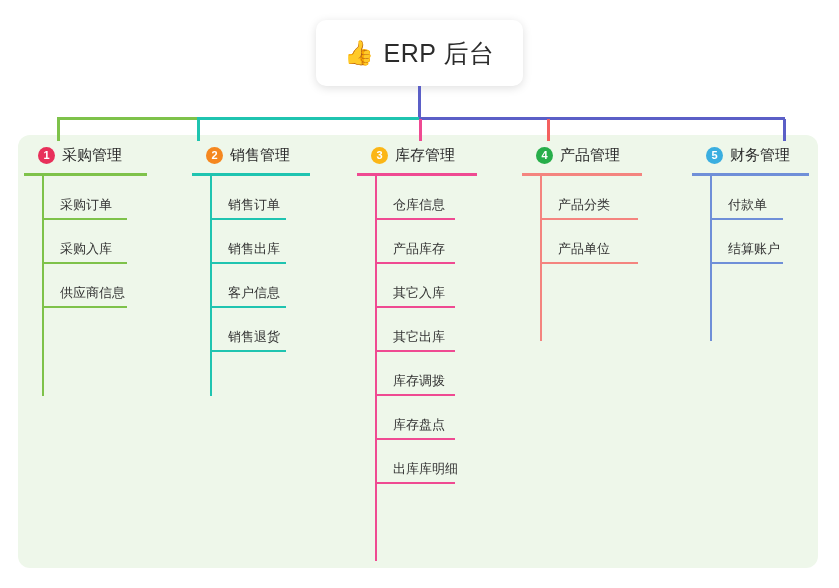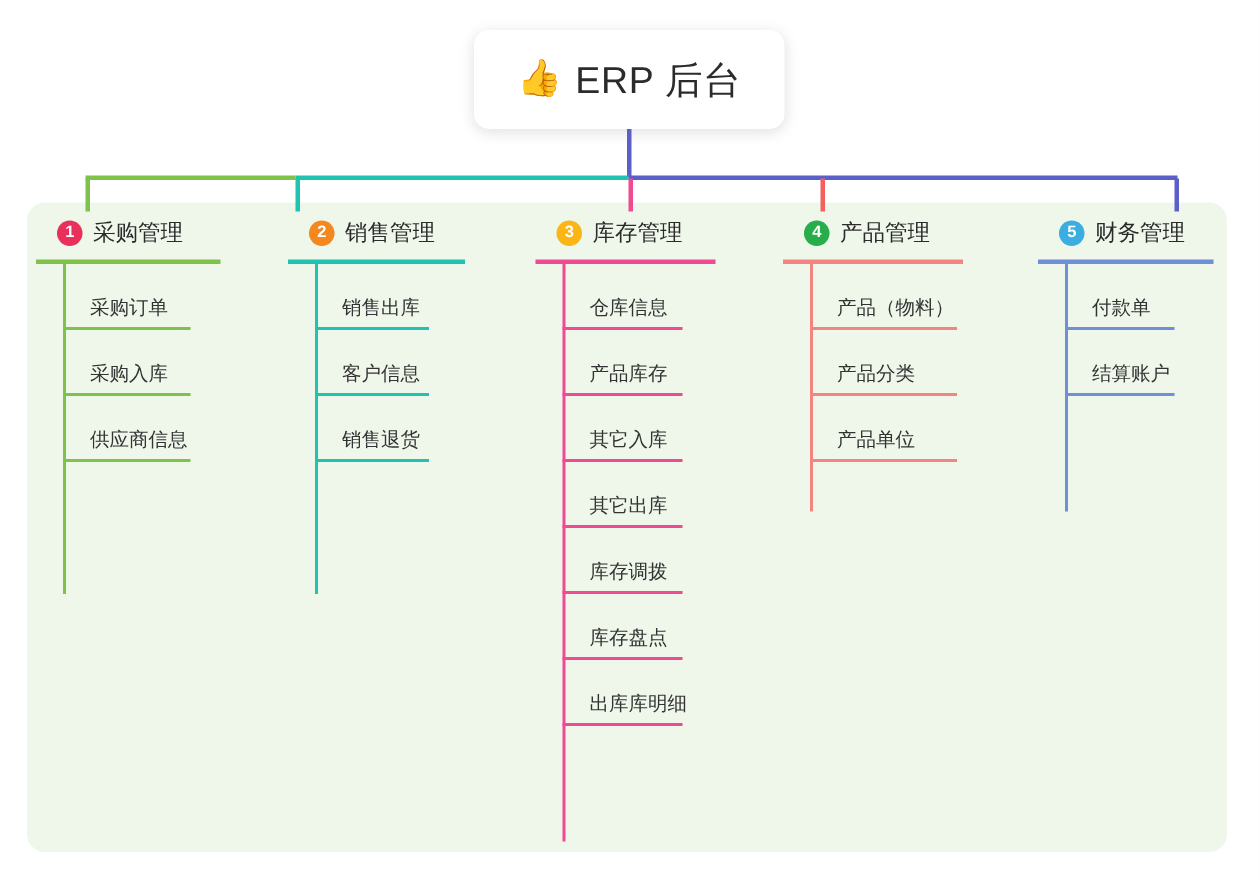--- a/index.html
+++ b/index.html
@@ -198,20 +198,24 @@
       </div>
       <div class="column" style="left: 192px;">
         <div class="col-head">
           <span class="badge" style="background: rgb(245, 135, 31);">2</span>
           <span class="head-label">销售管理</span>
         </div>
         <div class="head-rule" style="width: 118px; background: rgb(31, 196, 176);"></div>
         <div class="leaves">
           <div class="spine" style="background: rgb(31, 196, 176); height: 220px;"></div>
           <div class="leaf">
+            <span class="leaf-label">销售订单</span>
+            <div class="leaf-rule" style="width: 76px; background: rgb(31, 196, 176);"></div>
+          </div>
+          <div class="leaf">
             <span class="leaf-label">销售出库</span>
             <div class="leaf-rule" style="width: 76px; background: rgb(31, 196, 176);"></div>
           </div>
           <div class="leaf">
             <span class="leaf-label">客户信息</span>
             <div class="leaf-rule" style="width: 76px; background: rgb(31, 196, 176);"></div>
           </div>
           <div class="leaf">
             <span class="leaf-label">销售退货</span>
             <div class="leaf-rule" style="width: 76px; background: rgb(31, 196, 176);"></div>
@@ -258,24 +262,20 @@
       </div>
       <div class="column" style="left: 522px;">
         <div class="col-head">
           <span class="badge" style="background: rgb(39, 174, 74);">4</span>
           <span class="head-label">产品管理</span>
         </div>
         <div class="head-rule" style="width: 120px; background: rgb(244, 132, 127);"></div>
         <div class="leaves">
           <div class="spine" style="background: rgb(244, 132, 127); height: 165px;"></div>
           <div class="leaf">
-            <span class="leaf-label">产品（物料）</span>
-            <div class="leaf-rule" style="width: 98px; background: rgb(244, 132, 127);"></div>
-          </div>
-          <div class="leaf">
             <span class="leaf-label">产品分类</span>
             <div class="leaf-rule" style="width: 98px; background: rgb(244, 132, 127);"></div>
           </div>
           <div class="leaf">
             <span class="leaf-label">产品单位</span>
             <div class="leaf-rule" style="width: 98px; background: rgb(244, 132, 127);"></div>
           </div>
         </div>
       </div>
       <div class="column" style="left: 692px;">

